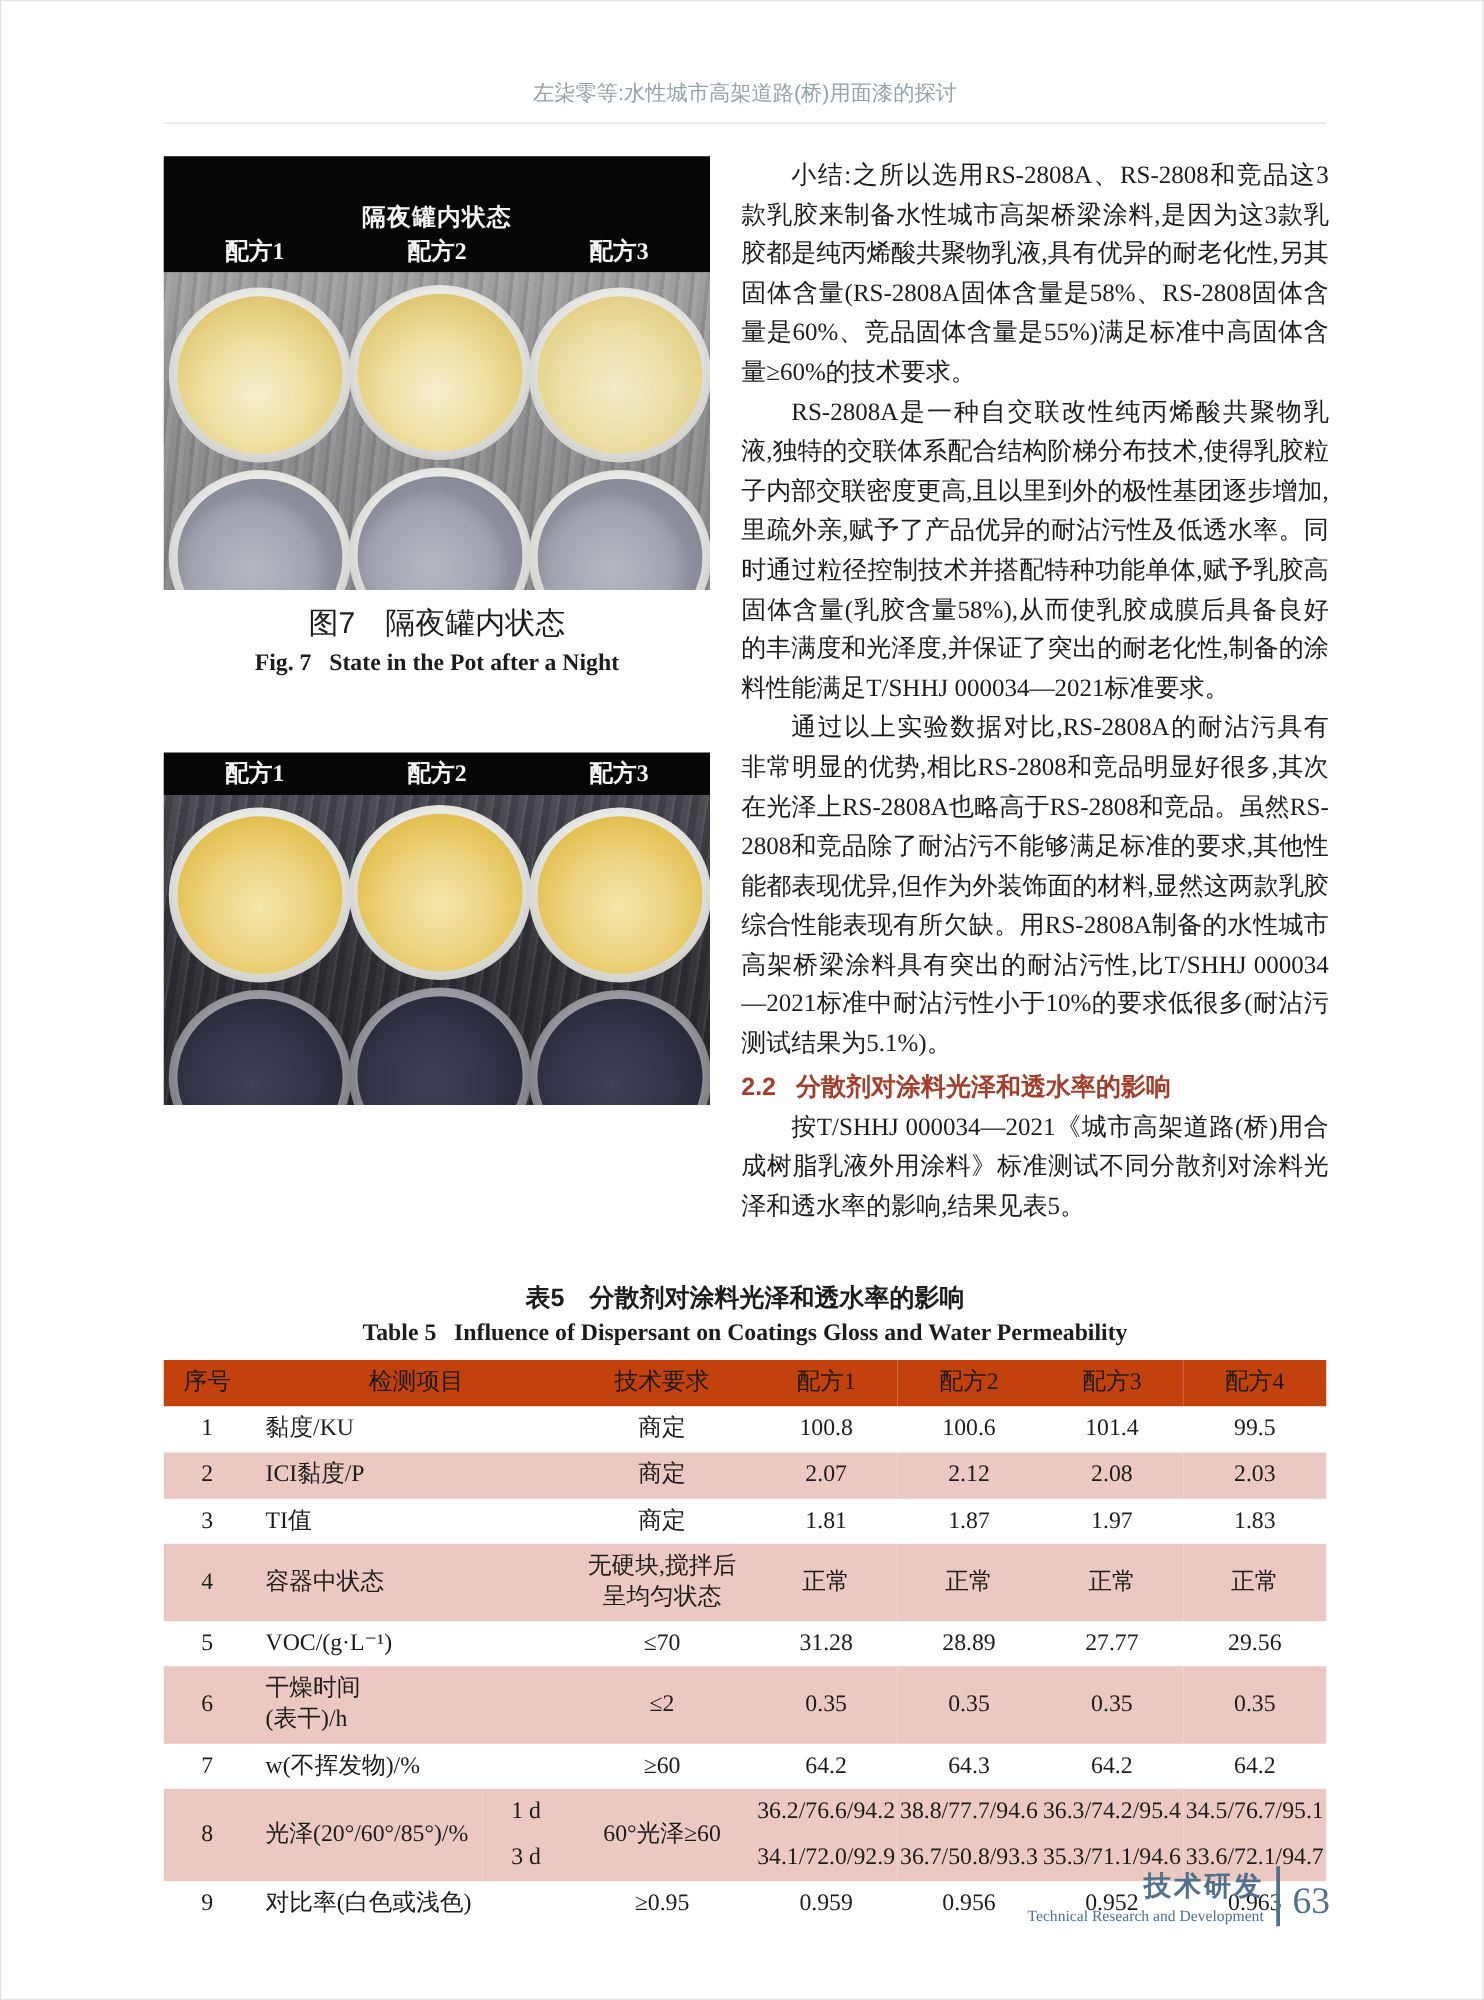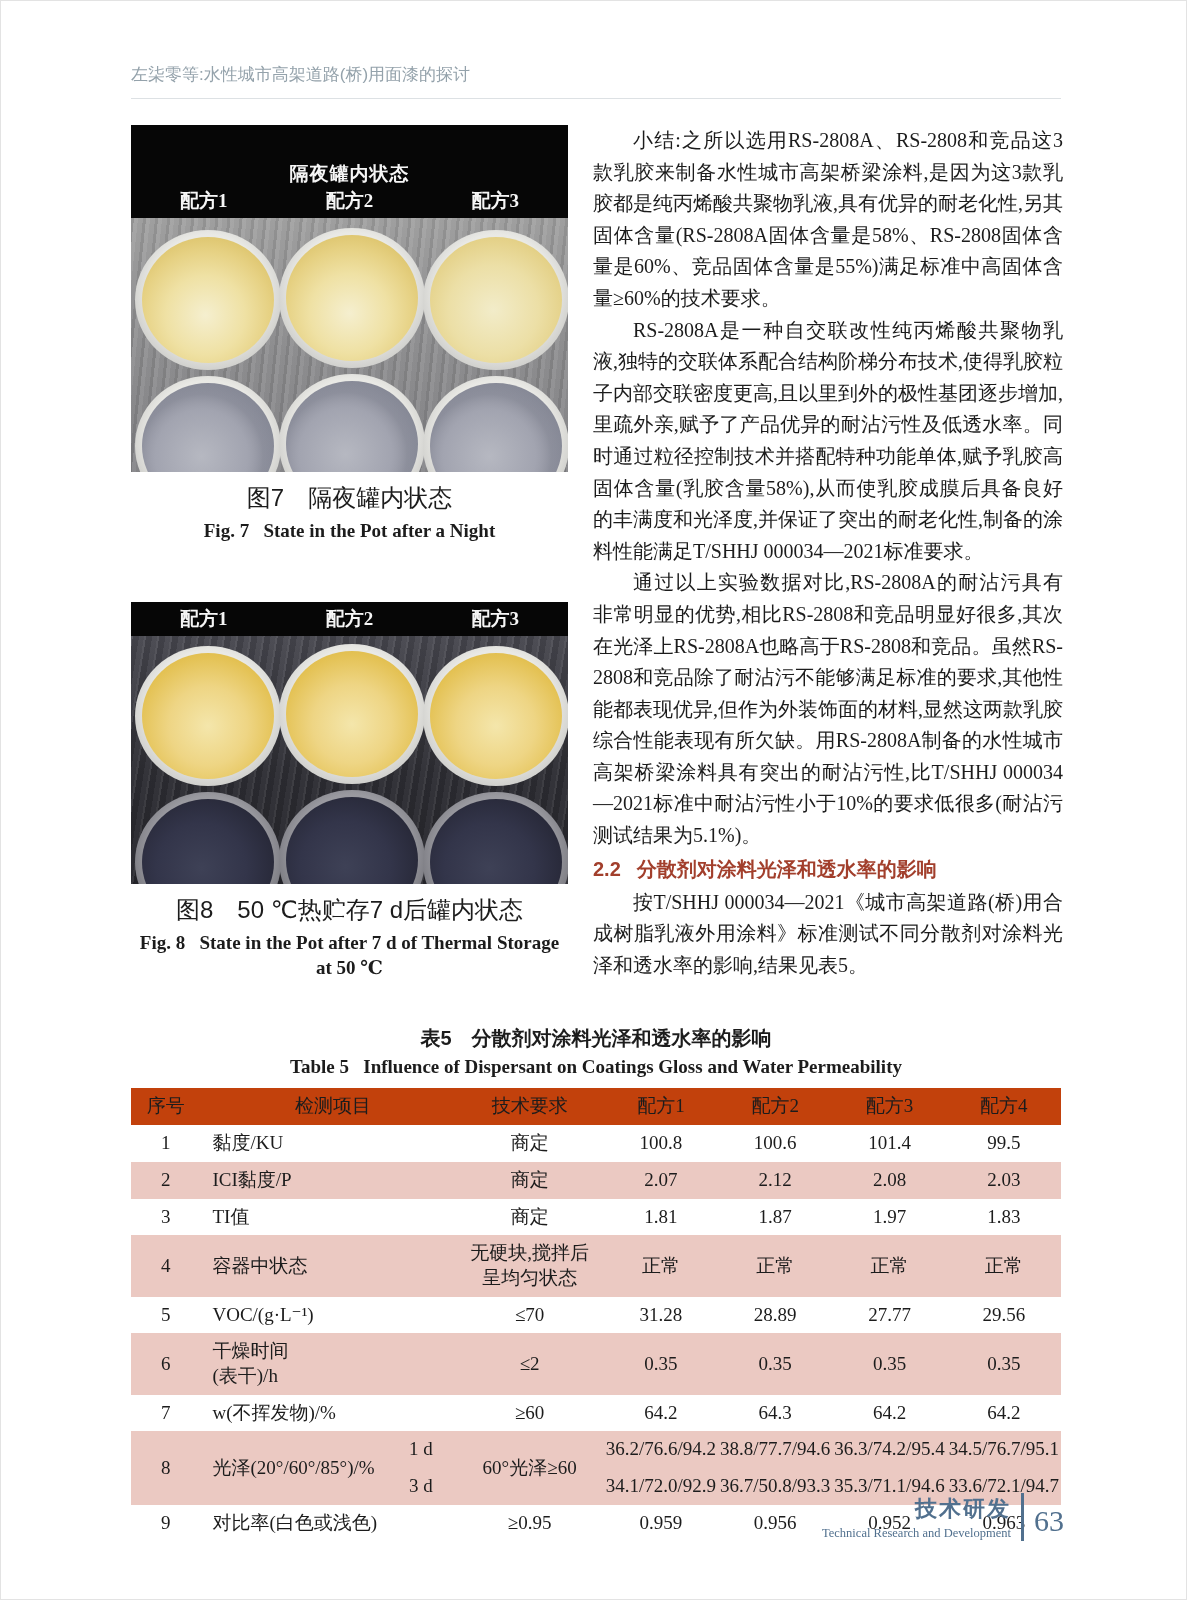--- a/index.html
+++ b/index.html
@@ -9,21 +9,21 @@
     background:#ffffff;
     position:relative;
     font-family:"Liberation Serif","DejaVu Serif",serif;
     color:#1c1c1c;
     border:1px solid #e3e3e3;
   }
   .page { padding:62px 125px 0 130px; }
 
   
   .running-head {
-    text-align:left;
+    text-align:center;
     font-family:"Liberation Sans","DejaVu Sans",sans-serif;
     font-size:17px;
     color:#94a2ab;
     padding-bottom:12px;
     border-bottom:1px solid #dde1e4;
   }
 
   
   .columns { display:flex; gap:22px; margin-top:26px; }
   .col-left  { width:440px; flex:0 0 440px; }
@@ -180,24 +180,20 @@
             </div>
           <div class="cup rim-dim" style="left:4px;top:156px;">
               <div class="paint paint-navy8"></div>
             </div>
           <div class="cup rim-dim" style="left:148px;top:154px;">
               <div class="paint paint-navy8"></div>
             </div>
           <div class="cup rim-dim" style="left:292px;top:156px;">
               <div class="paint paint-navy8"></div>
             </div>
-        </div>
-        <div class="fig-caption">
-          <div class="cap-zh">图8　50 ℃热贮存7 d后罐内状态</div>
-          <div class="cap-en">Fig. 8   State in the Pot after 7 d of Thermal Storage at 50 ℃</div>
         </div>
       </div>
 
     </div>
 
     <div class="col-right">
       <p class="para">小结:之所以选用RS-2808A、RS-2808和竞品这3款乳胶来制备水性城市高架桥梁涂料,是因为这3款乳胶都是纯丙烯酸共聚物乳液,具有优异的耐老化性,另其固体含量(RS-2808A固体含量是58%、RS-2808固体含量是60%、竞品固体含量是55%)满足标准中高固体含量≥60%的技术要求。</p>
       <p class="para">RS-2808A是一种自交联改性纯丙烯酸共聚物乳液,独特的交联体系配合结构阶梯分布技术,使得乳胶粒子内部交联密度更高,且以里到外的极性基团逐步增加,里疏外亲,赋予了产品优异的耐沾污性及低透水率。同时通过粒径控制技术并搭配特种功能单体,赋予乳胶高固体含量(乳胶含量58%),从而使乳胶成膜后具备良好的丰满度和光泽度,并保证了突出的耐老化性,制备的涂料性能满足T/SHHJ 000034—2021标准要求。</p>
       <p class="para">通过以上实验数据对比,RS-2808A的耐沾污具有非常明显的优势,相比RS-2808和竞品明显好很多,其次在光泽上RS-2808A也略高于RS-2808和竞品。虽然RS-2808和竞品除了耐沾污不能够满足标准的要求,其他性能都表现优异,但作为外装饰面的材料,显然这两款乳胶综合性能表现有所欠缺。用RS-2808A制备的水性城市高架桥梁涂料具有突出的耐沾污性,比T/SHHJ 000034—2021标准中耐沾污性小于10%的要求低很多(耐沾污测试结果为5.1%)。</p>
       <h3 class="section-heading"><span class="sec-no">2.2</span><span>分散剂对涂料光泽和透水率的影响</span></h3>

